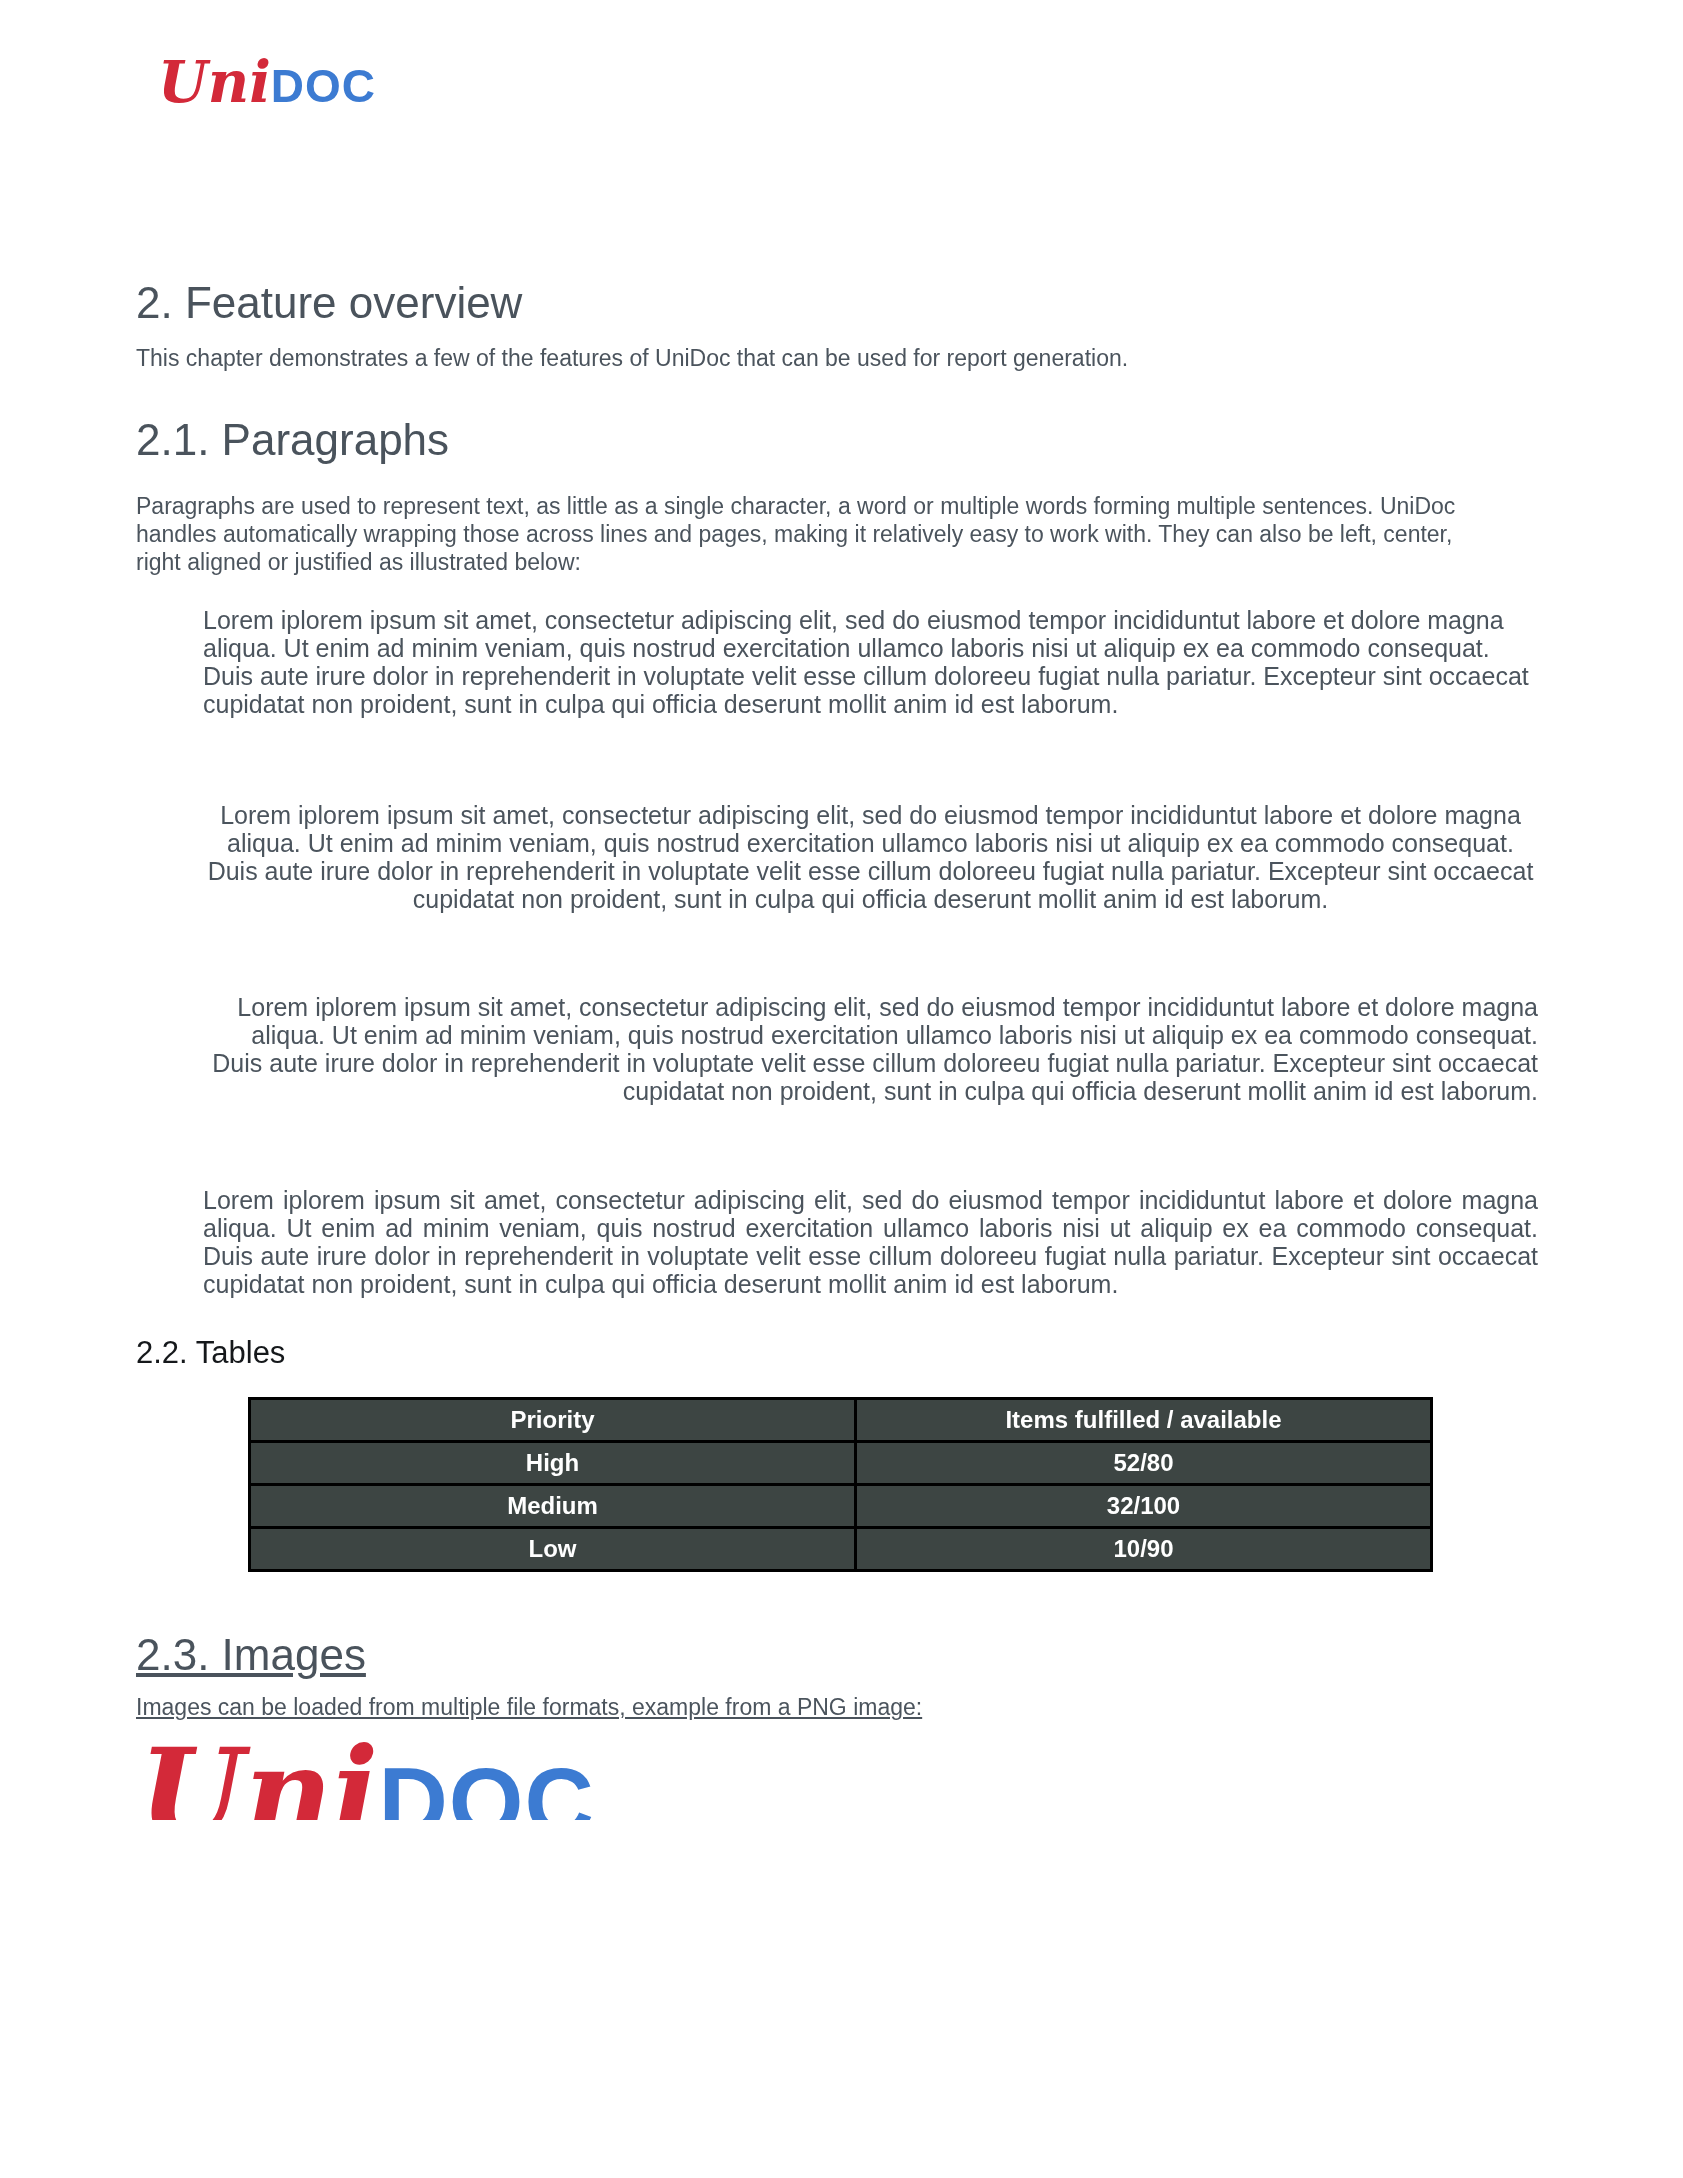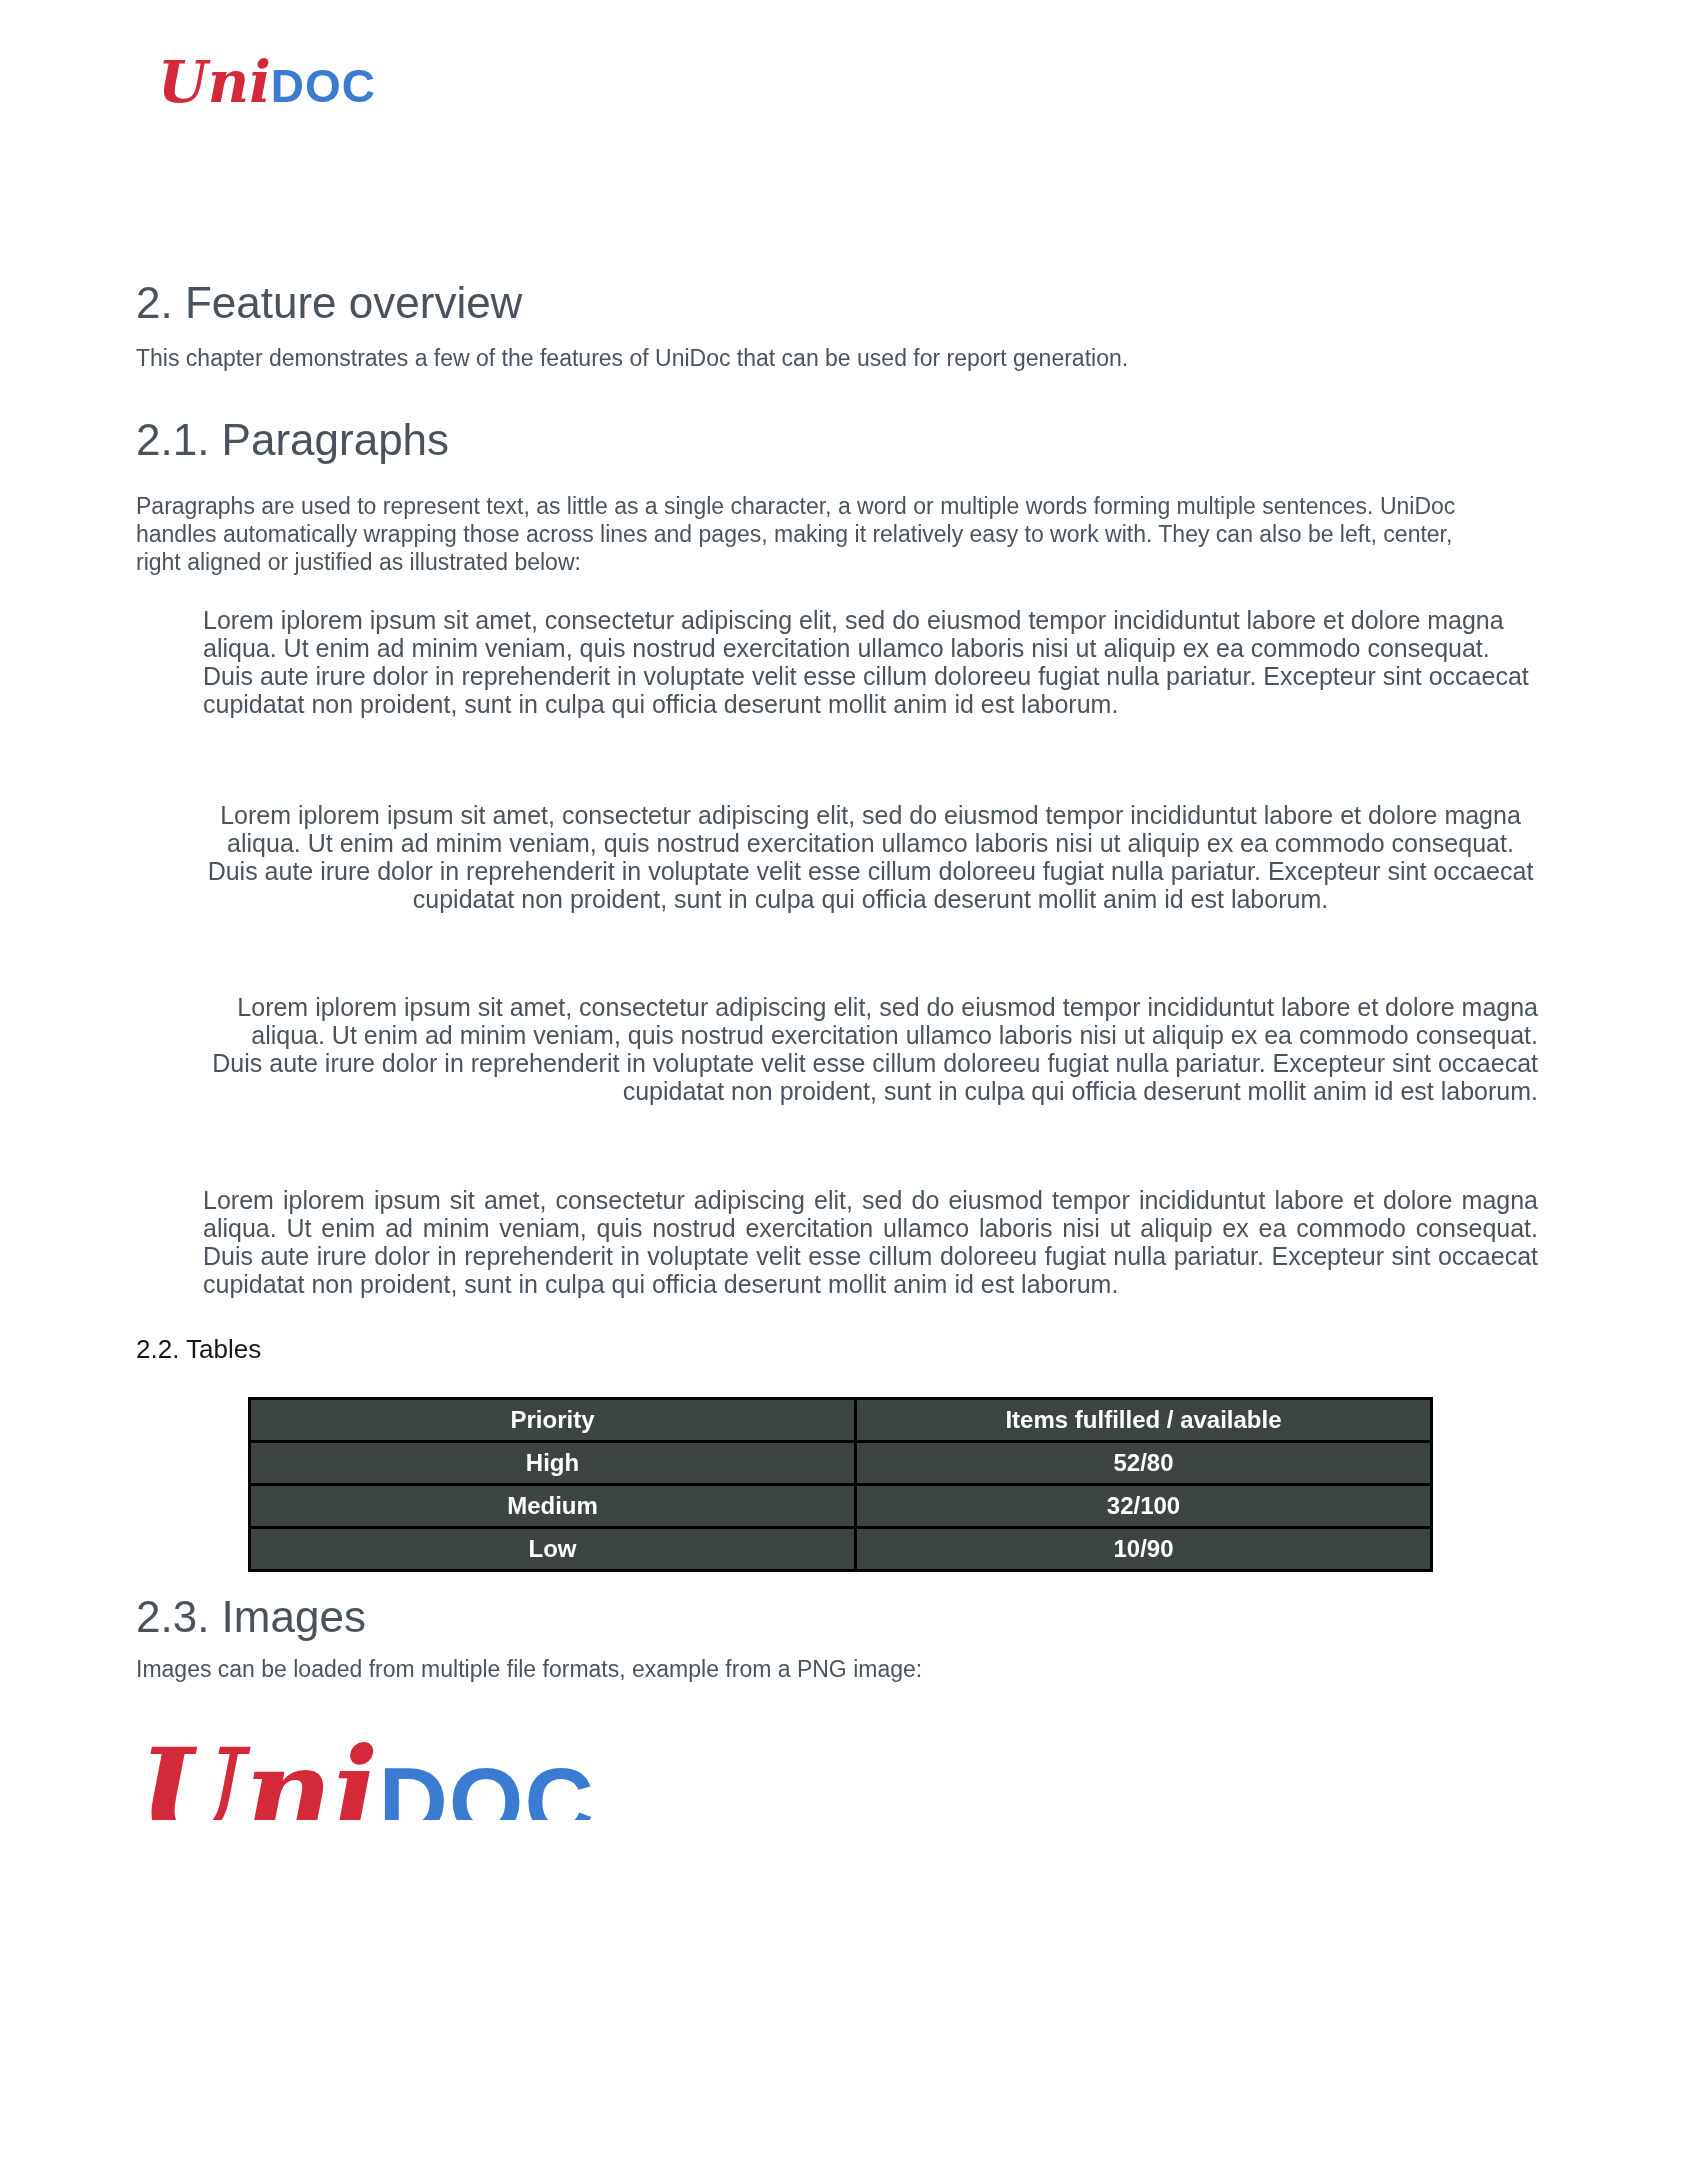--- a/index.html
+++ b/index.html
@@ -33,36 +33,36 @@
   .logo-big .doc { font-size:96px; }
 
   
   .h-section {
     margin:0;
     font-size:44px; font-weight:400;
     color:#4a535c; line-height:1.12;
   }
   .h-sub {
     margin:0;
-    font-size:26px; font-weight:500;
+    font-size:31px; font-weight:500;
     color:#15181b; line-height:1.15;
   }
   .body-text {
     margin:0;
     font-size:23px; line-height:28px;
     color:#4b545d;
   }
 
   .sec { position:absolute; left:136px; width:1412px; }
   #sec-feature   { top:278px; }
   #sec-feature .body-text   { margin-top:17px; width:1366px; }
   #sec-paragraphs{ top:415px; }
   #sec-paragraphs .body-text{ margin-top:28px; width:1346px; }
   #sec-tables    { top:1335px; }
-  #sec-images    { top:1592px; }
+  #sec-images    { top:1630px;text-decoration:underline; }
   #sec-images .body-text { margin-top:14px; width:1366px; }
   #sec-qr        { top:1967px; }
 
   
   .lorem {
     position:absolute; left:191px; width:1335px;
     font-size:25px; line-height:28px;
     color:#4b545d; margin:12px;
   }
   #lorem-1 { top:594px;  text-align:left; }

